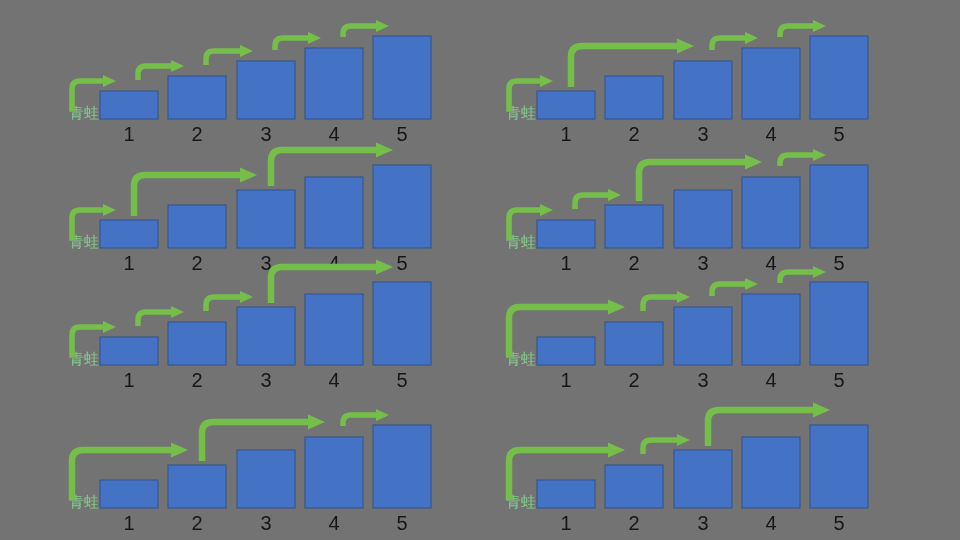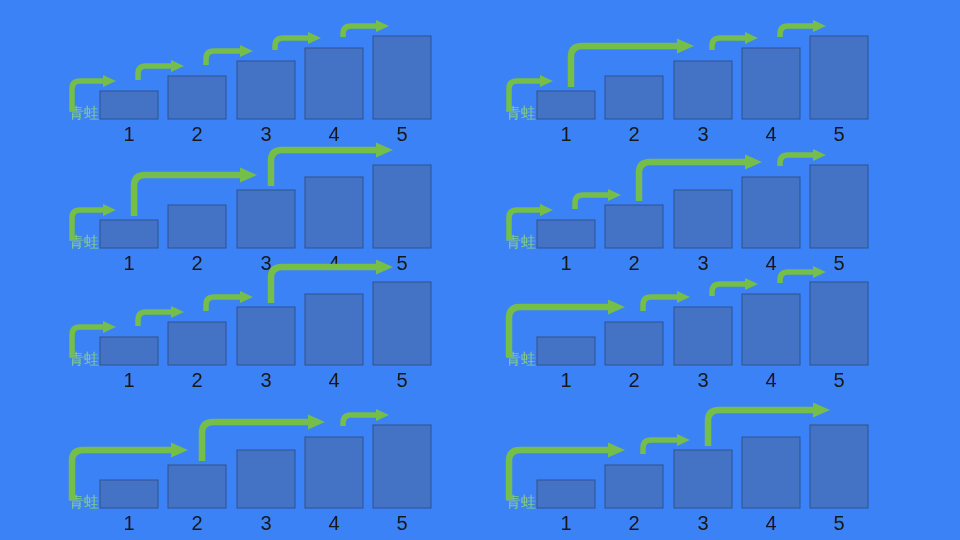--- a/index.html
+++ b/index.html
@@ -1,20 +1,20 @@
 <!DOCTYPE html>
 <html><head>
 <meta charset="utf-8">
 <style>
   html, body { margin: 0; padding: 0; background: #ffffff; }
   .stage {
     position: relative;
     width: 960px;
     height: 540px;
-    background: #3b82f6;
+    background: #737373;
     overflow: hidden;
     font-family: "Liberation Sans", sans-serif;
   }
   .panel {
     position: absolute;
     overflow: visible;
   }
   .panel text {
     font-family: "Liberation Sans", sans-serif;
   }

